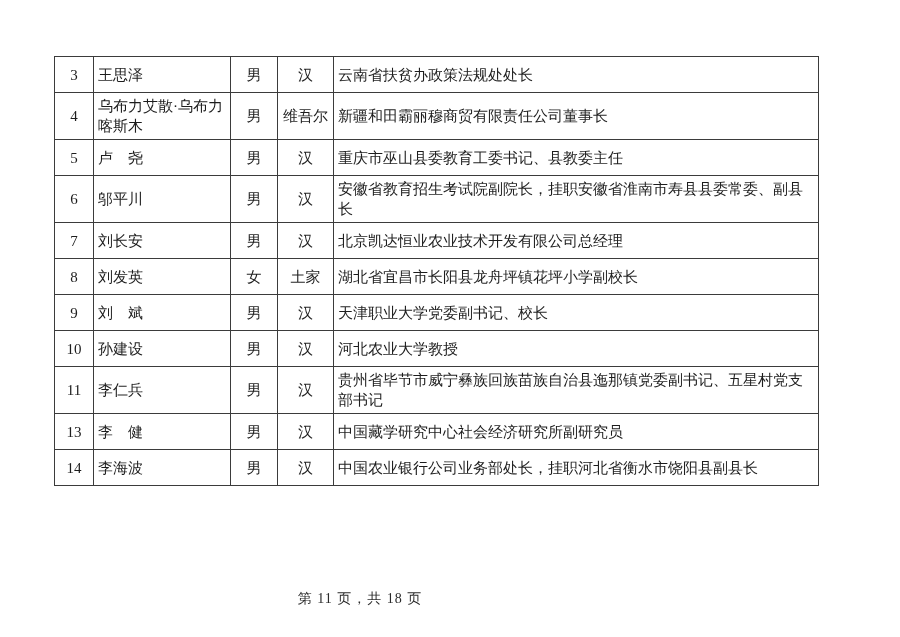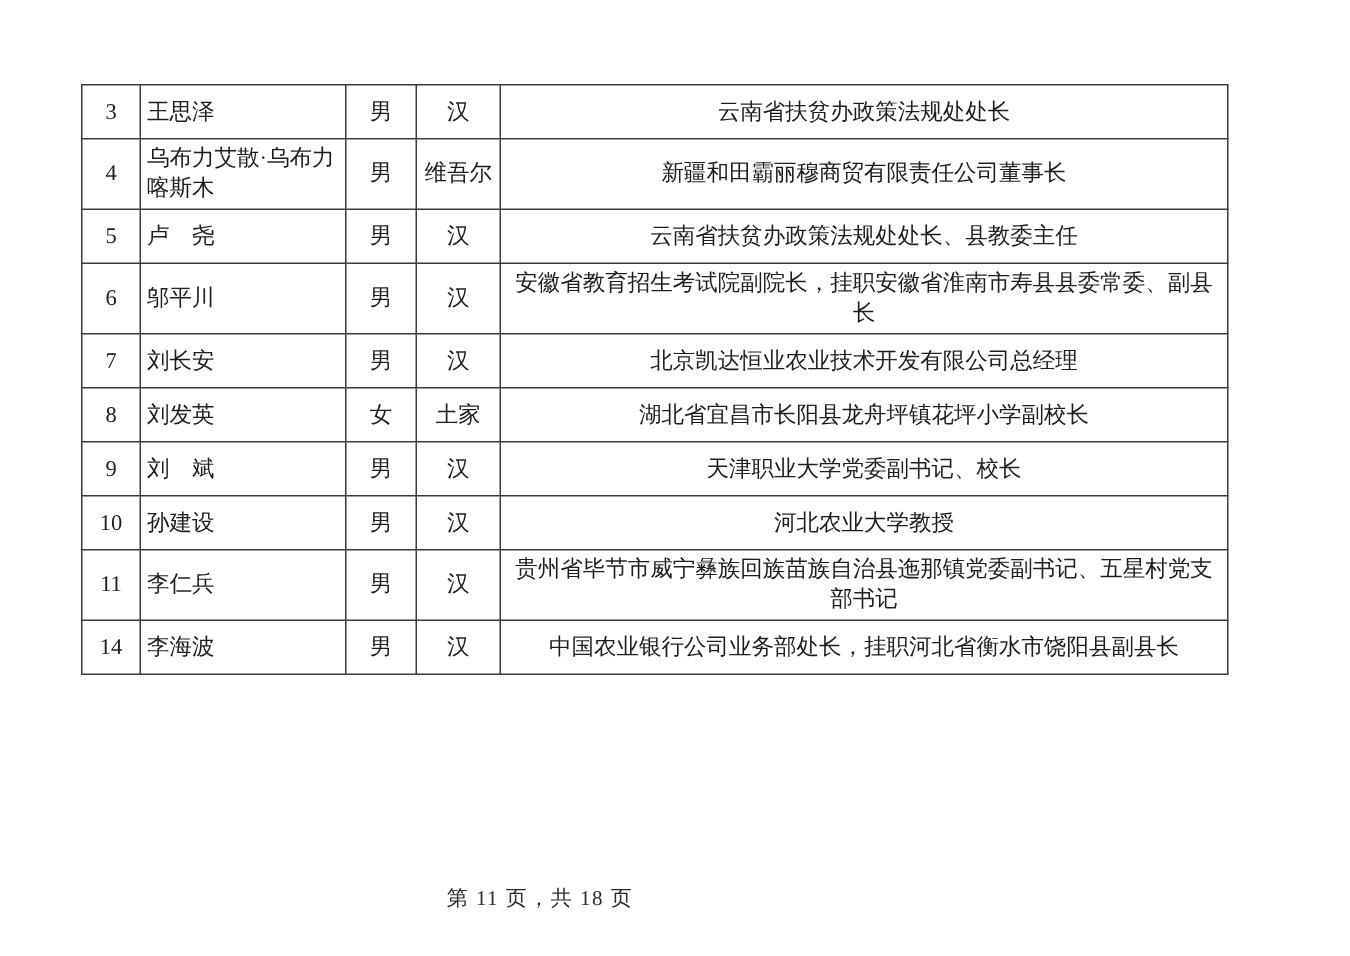--- a/index.html
+++ b/index.html
@@ -43,21 +43,21 @@
   col.col-ethnicity { width: 56px; }
   col.col-position  { width: 485px; }
   td.c-num {
     text-align: center;
     font-size: 14px;
     font-family: "Liberation Serif", "DejaVu Serif", serif;
   }
   td.c-name      { text-align: left; padding: 3px 8px; }
   td.c-gender    { text-align: center; }
   td.c-ethnicity { text-align: center; }
-  td.c-position  { text-align: center; padding-left: 7px; padding-right: 4px; }
+  td.c-position  { text-align: left; padding-left: 7px; padding-right: 4px; }
   .footer {
     position: absolute;
     top: 590px;
     left: 0;
     width: 720px;
     text-align: center;
     font-size: 14px;
     color: #2a2a2a;
     letter-spacing: 1px;
   }
@@ -89,21 +89,21 @@
     <td class="c-name">乌布力艾散·乌布力喀斯木</td>
     <td class="c-gender">男</td>
     <td class="c-ethnicity">维吾尔</td>
     <td class="c-position">新疆和田霸丽穆商贸有限责任公司董事长</td>
   </tr>
           <tr>
     <td class="c-num">5</td>
     <td class="c-name">卢　尧</td>
     <td class="c-gender">男</td>
     <td class="c-ethnicity">汉</td>
-    <td class="c-position">云南省扶贫办政策法规处处长、县教委主任</td>
+    <td class="c-position">重庆市巫山县委教育工委书记、县教委主任</td>
   </tr>
           <tr>
     <td class="c-num">6</td>
     <td class="c-name">邬平川</td>
     <td class="c-gender">男</td>
     <td class="c-ethnicity">汉</td>
     <td class="c-position">安徽省教育招生考试院副院长，挂职安徽省淮南市寿县县委常委、副县长</td>
   </tr>
           <tr>
     <td class="c-num">7</td>
@@ -134,20 +134,27 @@
     <td class="c-position">河北农业大学教授</td>
   </tr>
           <tr>
     <td class="c-num">11</td>
     <td class="c-name">李仁兵</td>
     <td class="c-gender">男</td>
     <td class="c-ethnicity">汉</td>
     <td class="c-position">贵州省毕节市威宁彝族回族苗族自治县迤那镇党委副书记、五星村党支部书记</td>
   </tr>
           <tr>
+    <td class="c-num">13</td>
+    <td class="c-name">李　健</td>
+    <td class="c-gender">男</td>
+    <td class="c-ethnicity">汉</td>
+    <td class="c-position">中国藏学研究中心社会经济研究所副研究员</td>
+  </tr>
+          <tr>
     <td class="c-num">14</td>
     <td class="c-name">李海波</td>
     <td class="c-gender">男</td>
     <td class="c-ethnicity">汉</td>
     <td class="c-position">中国农业银行公司业务部处长，挂职河北省衡水市饶阳县副县长</td>
   </tr>
         </tbody>
     </table>
   </div>
 

